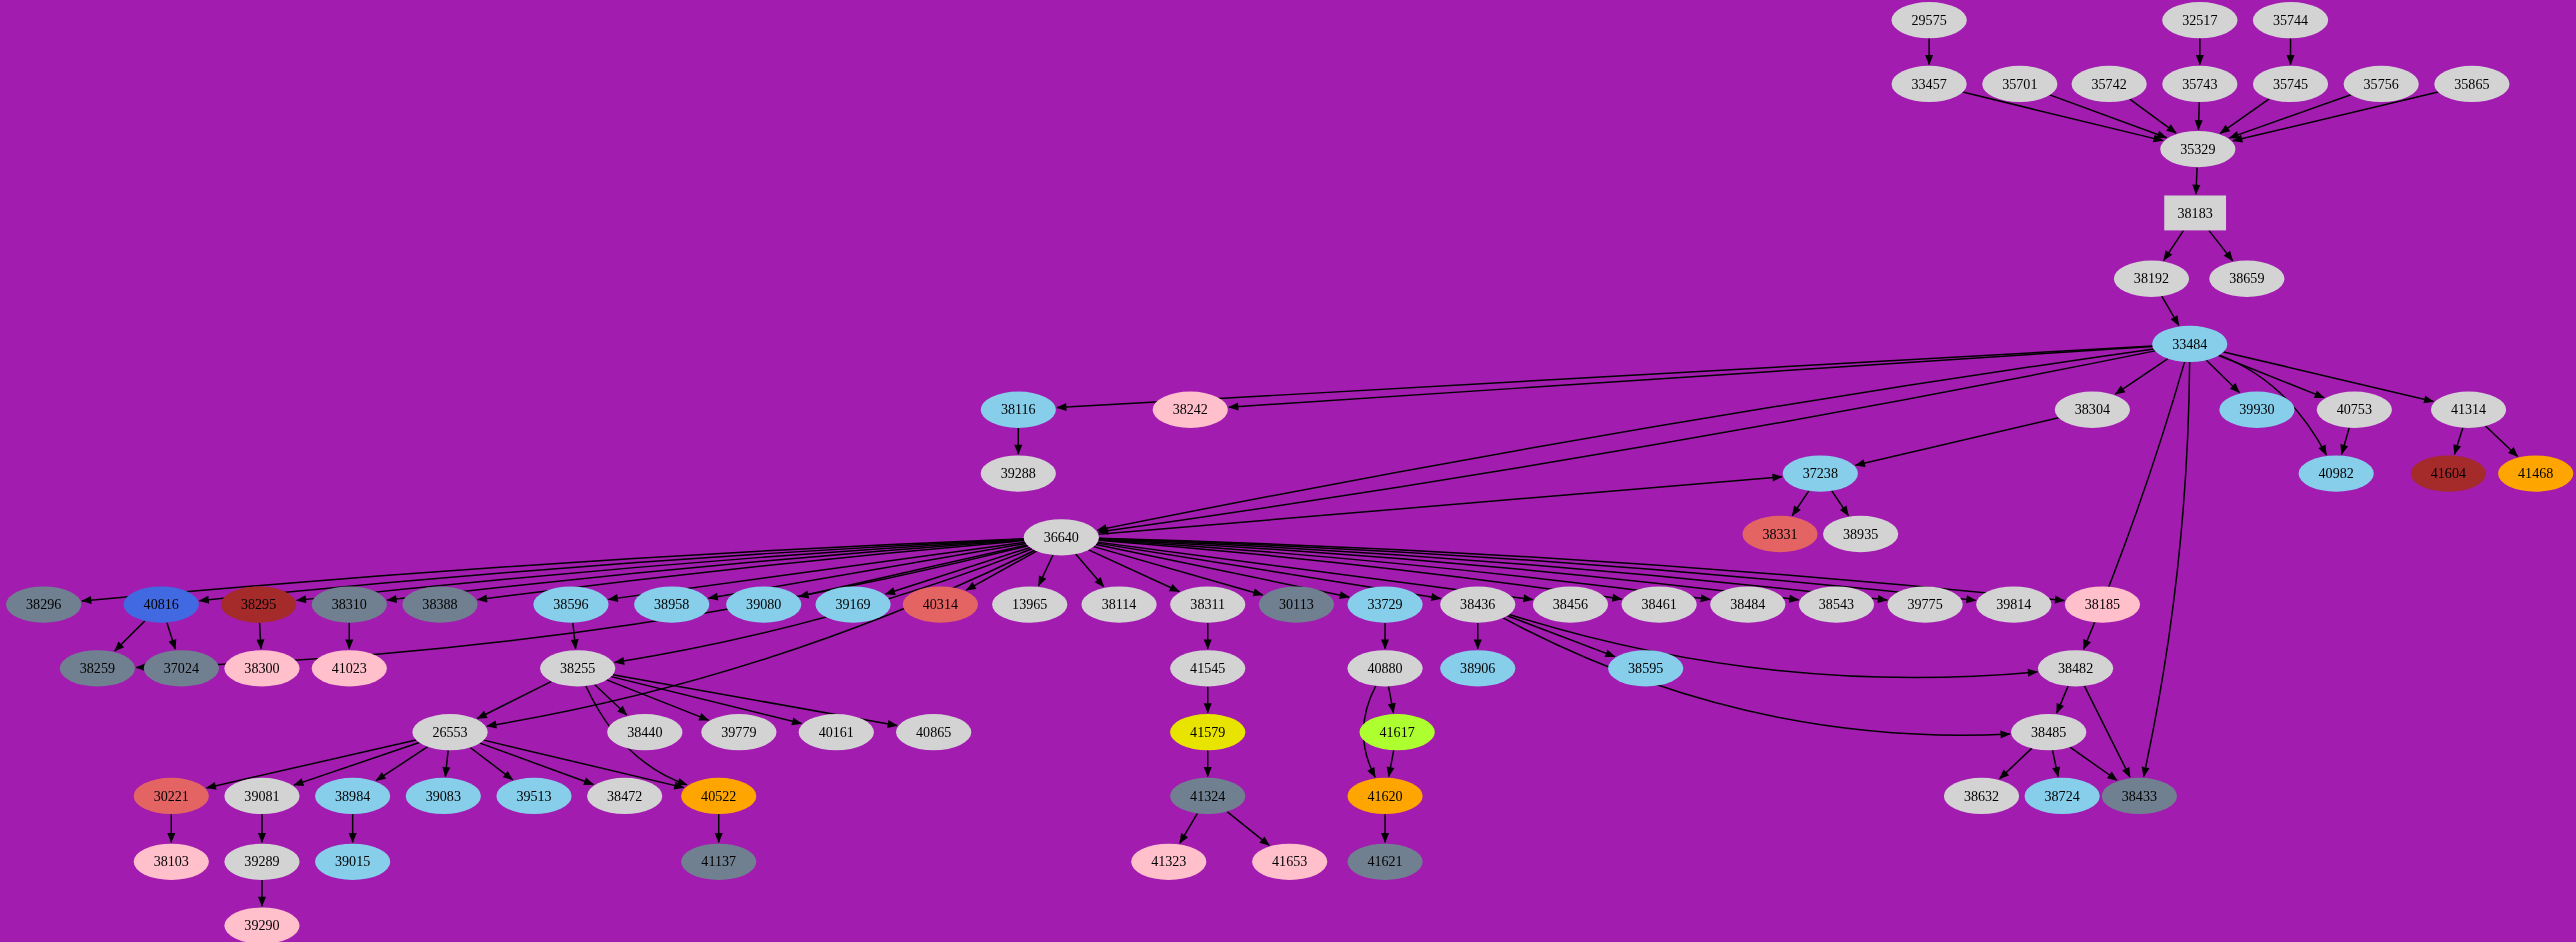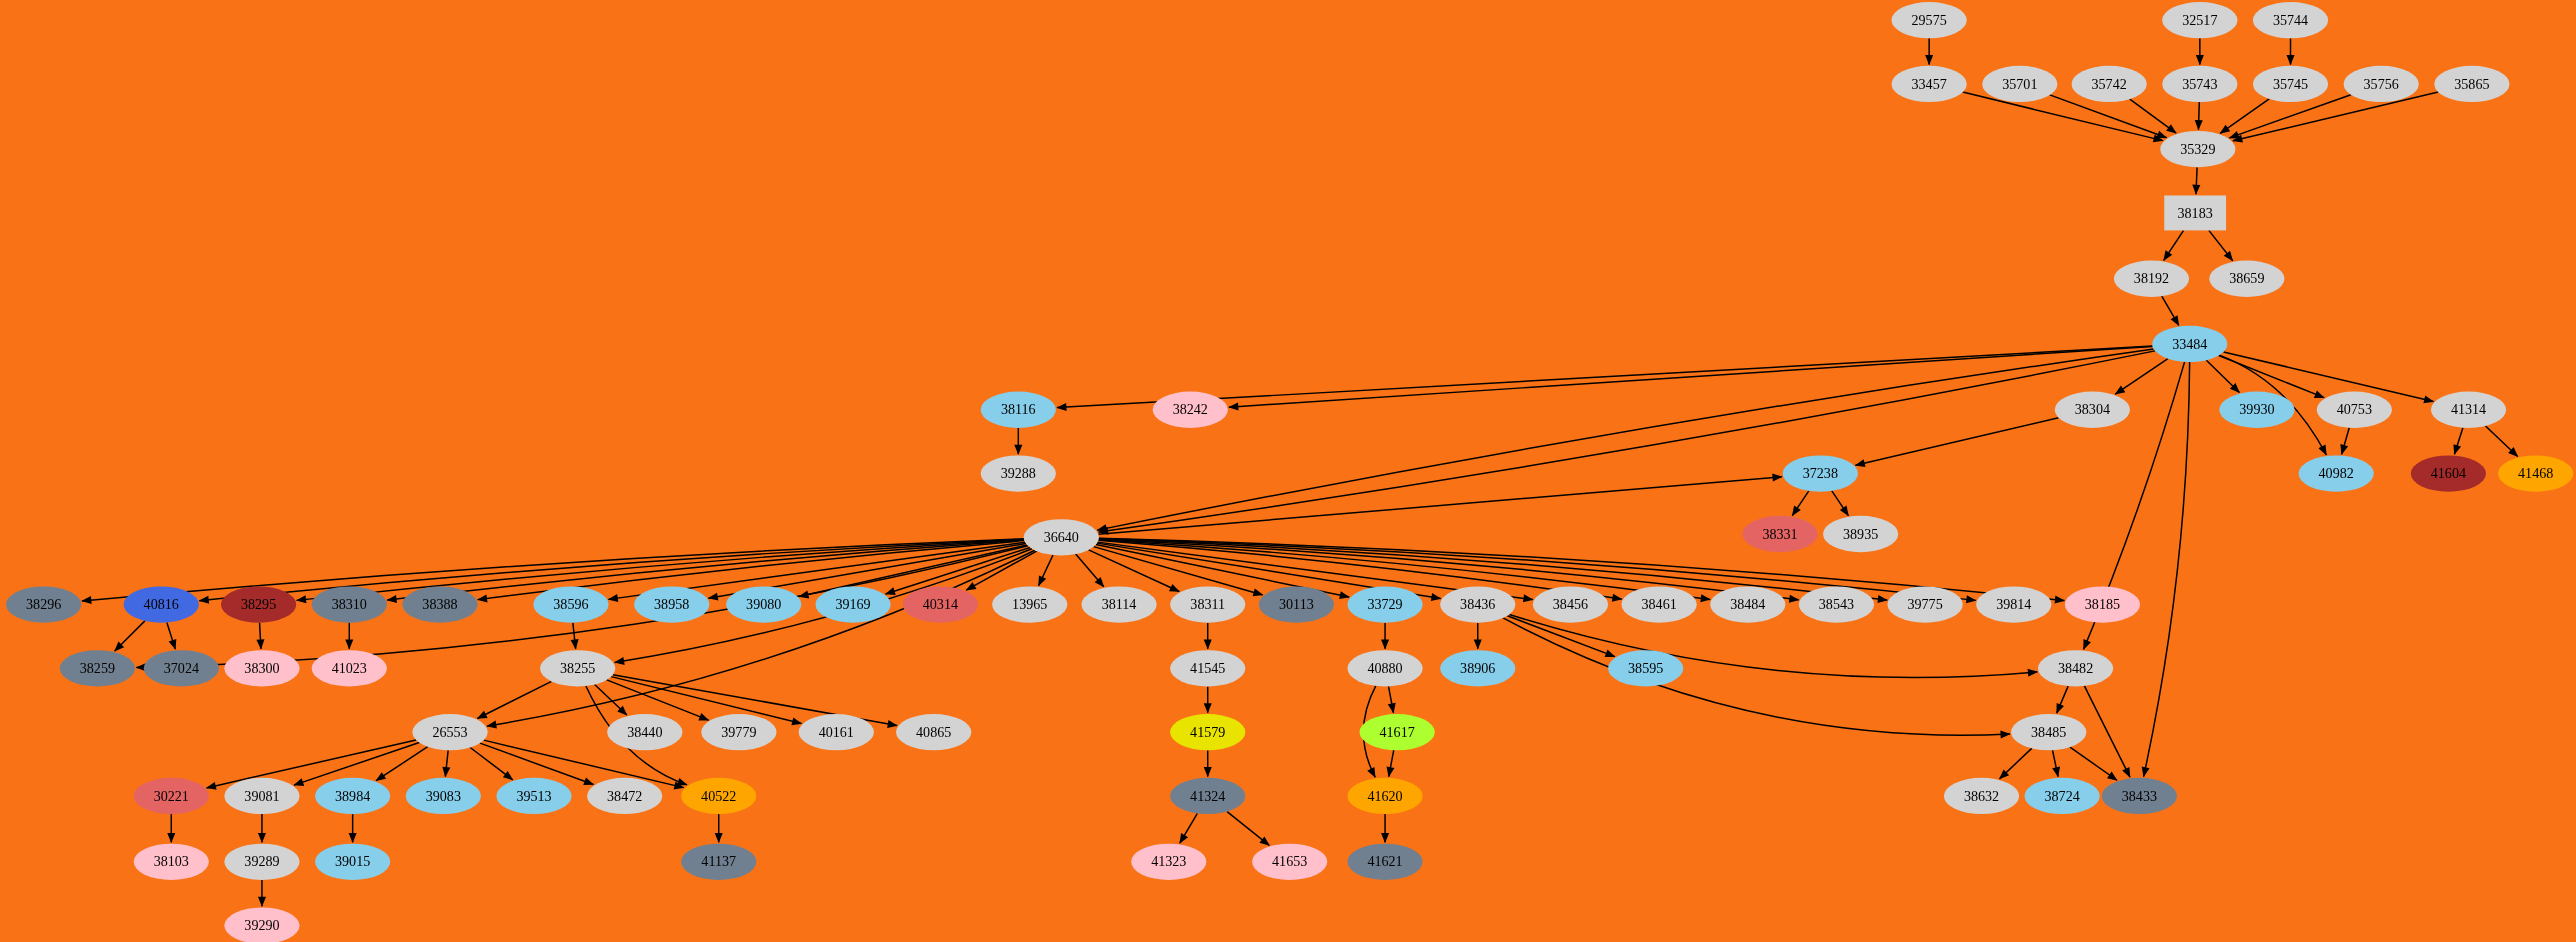--- a/index.html
+++ b/index.html
@@ -4,21 +4,21 @@
 <style>
   html, body {
     margin: 0;
     padding: 0;
     background: #ffffff;
     font-family: "Liberation Serif", serif;
   }
   .graph-viewport {
     width: 100%;
     max-width: 2576px;
-    background: #f97316;
+    background: #a21caf;
   }
   svg { display: block; width: 100%; height: auto; }
   .edge-path {
     fill: none;
     stroke: #000000;
     stroke-width: 2.2;
   }
   .node-label {
     font-family: "Liberation Serif", serif;
     font-size: 21px;

